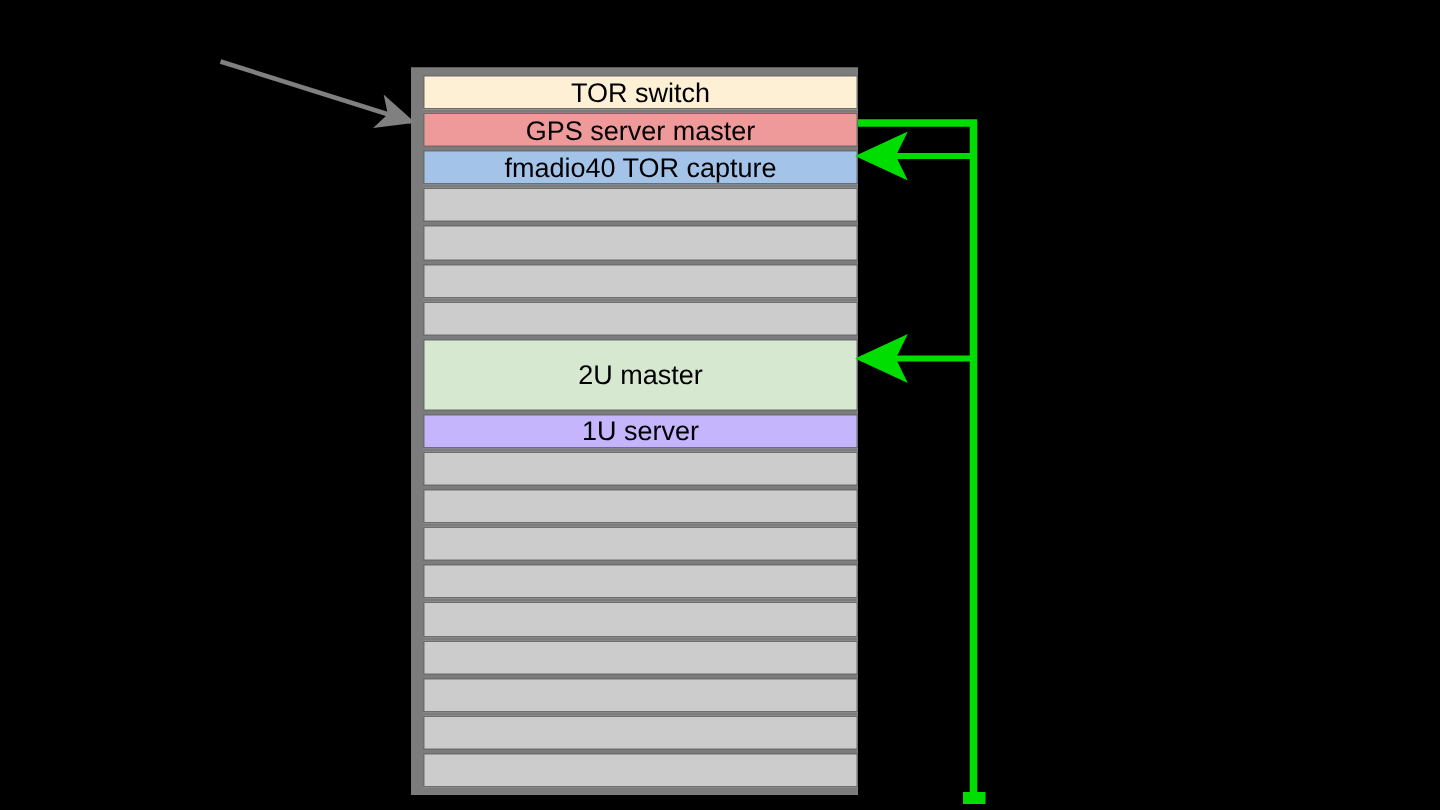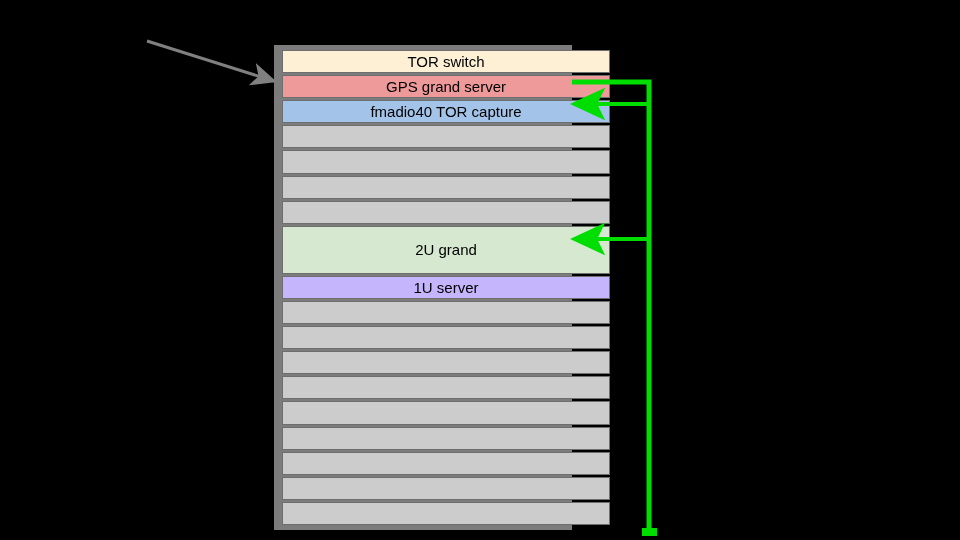--- a/index.html
+++ b/index.html
@@ -34,28 +34,28 @@
     box-sizing: border-box;
     border: 4px solid #7c7c7c;
     background: #7c7c7c;
     padding: 0;
   }
 
   .slot {
     box-sizing: border-box;
     position: absolute;
     left: 4px;
-    width: 328px;
+    width: 290px;
     border: 1px solid #6e6e6e;
     background: #cccccc;
     display: flex;
     align-items: center;
     justify-content: center;
     color: #000000;
-    font-size: 15px;
+    font-size: 18px;
     line-height: 1;
     white-space: nowrap;
     overflow: hidden;
   }
 
   
   #overlay {
     position: absolute;
     left: 0; top: 0;
     width: 960px;
@@ -66,31 +66,31 @@
 </head>
 <body>
 
 <div id="stage">
 
   <div id="rack">
       <div class="slot" style="top: 1px; height: 23.1053px; background: rgb(253, 240, 213); border-color: rgb(110, 110, 110);">
         <span>TOR switch</span>
       </div>
       <div class="slot" style="top: 26.1053px; height: 23.1053px; background: rgb(239, 154, 154); border-color: rgb(110, 110, 110);">
-        <span>GPS grand server</span>
+        <span>GPS server master</span>
       </div>
       <div class="slot" style="top: 51.2105px; height: 23.1053px; background: rgb(163, 196, 232); border-color: rgb(110, 110, 110);">
         <span>fmadio40 TOR capture</span>
       </div>
       <div class="slot" style="top: 76.3158px; height: 23.1053px; background: rgb(204, 204, 204); border-color: rgb(110, 110, 110);"></div>
       <div class="slot" style="top: 101.421px; height: 23.1053px; background: rgb(204, 204, 204); border-color: rgb(110, 110, 110);"></div>
       <div class="slot" style="top: 126.526px; height: 23.1053px; background: rgb(204, 204, 204); border-color: rgb(110, 110, 110);"></div>
       <div class="slot" style="top: 151.632px; height: 23.1053px; background: rgb(204, 204, 204); border-color: rgb(110, 110, 110);"></div>
       <div class="slot" style="top: 176.737px; height: 48.2105px; background: rgb(215, 232, 208); border-color: rgb(110, 110, 110);">
-        <span>2U grand</span>
+        <span>2U master</span>
       </div>
       <div class="slot" style="top: 226.947px; height: 23.1053px; background: #c4b5fd; border-color: rgb(110, 110, 110);">
         <span>1U server</span>
       </div>
       <div class="slot" style="top: 252.053px; height: 23.1053px; background: rgb(204, 204, 204); border-color: rgb(110, 110, 110);"></div>
       <div class="slot" style="top: 277.158px; height: 23.1053px; background: rgb(204, 204, 204); border-color: rgb(110, 110, 110);"></div>
       <div class="slot" style="top: 302.263px; height: 23.1053px; background: rgb(204, 204, 204); border-color: rgb(110, 110, 110);"></div>
       <div class="slot" style="top: 327.368px; height: 23.1053px; background: rgb(204, 204, 204); border-color: rgb(110, 110, 110);"></div>
       <div class="slot" style="top: 352.474px; height: 23.1053px; background: rgb(204, 204, 204); border-color: rgb(110, 110, 110);"></div>
       <div class="slot" style="top: 377.579px; height: 23.1053px; background: rgb(204, 204, 204); border-color: rgb(110, 110, 110);"></div>

